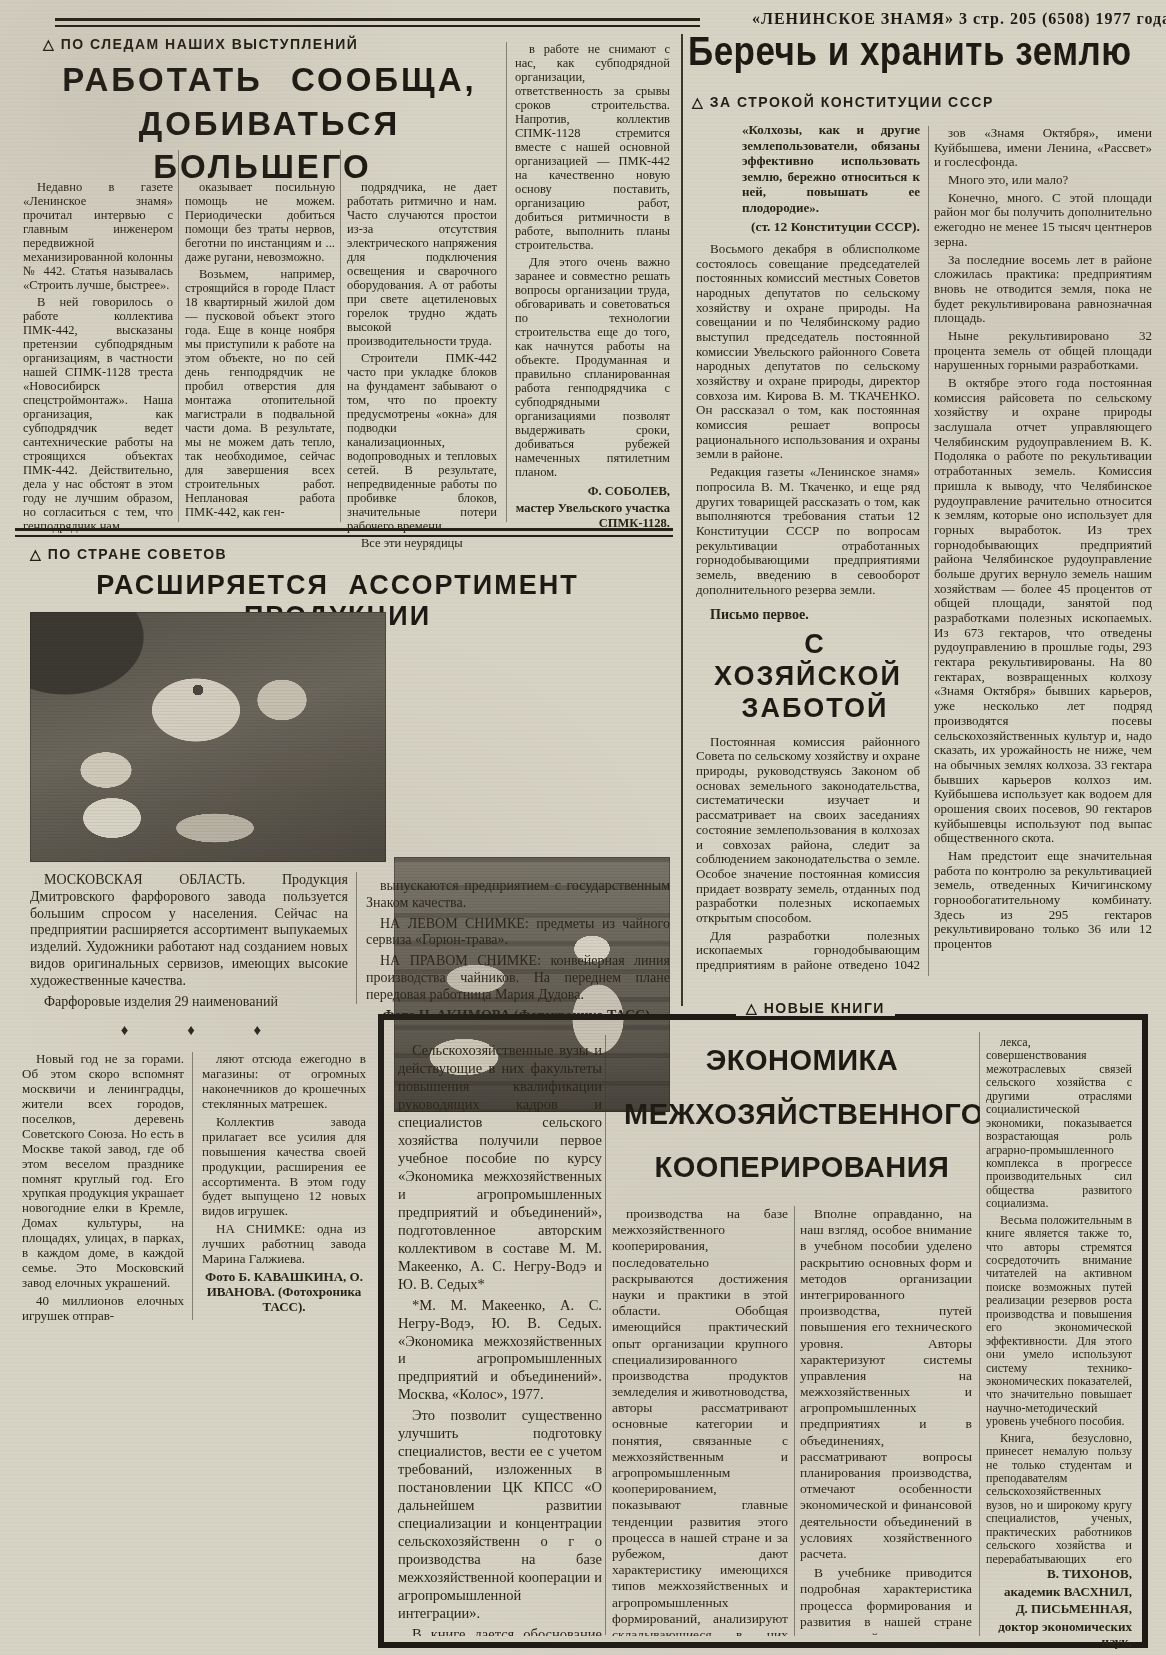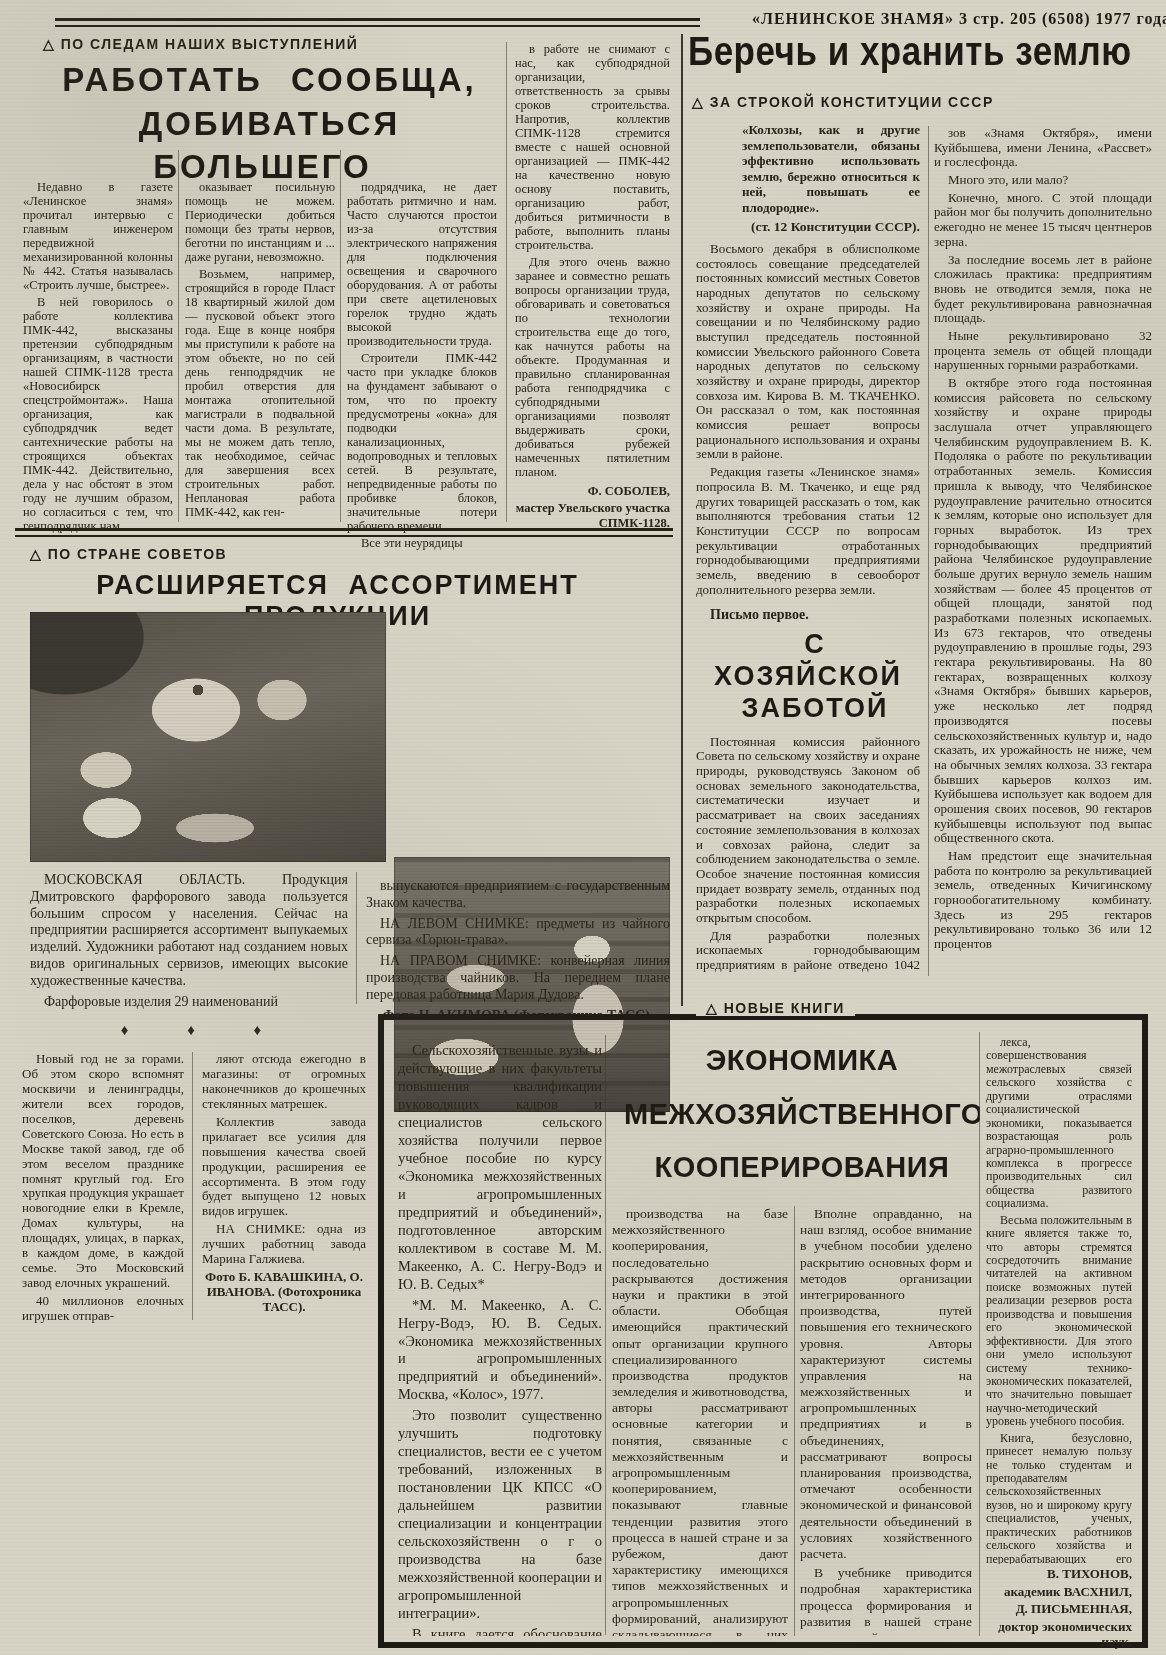--- a/index.html
+++ b/index.html
@@ -159,21 +159,21 @@
       <p>40 миллионов елочных игрушек отправ-</p>
     </div>
   <div class="abs col nycol ny2" style="left:202px;top:1052px;width:164px;height:272px;">
       <p>ляют отсюда ежегодно в магазины: от огромных наконечников до крошечных стеклянных матрешек.</p>
       <p>Коллектив завода прилагает все усилия для повышения качества своей продукции, расширения ее ассортимента. В этом году будет выпущено 12 новых видов игрушек.</p>
       <p>НА СНИМКЕ: одна из лучших работниц завода Марина Галжиева.</p>
       <p>Фото Б. КАВАШКИНА, О. ИВАНОВА. (Фотохроника ТАСС).</p>
     </div>
   <div class="vr" style="left:192px;top:1052px;height:268px;"></div>
 
-  <div class="abs kicker bk-kicker" style="left:696px;top:1000px;">△ НОВЫЕ КНИГИ</div>
+  <div class="abs kicker bk-kicker" style="left:736px;top:1000px;">△ НОВЫЕ КНИГИ</div>
   <div class="bigbox">
     <div class="abs col bcol1" style="left:14px;top:22px;width:204px;height:594px;">
         <p>Сельскохозяйственные вузы и действующие в них факультеты повышения квалификации руководящих кадров и специалистов сельского хозяйства получили первое учебное пособие по курсу «Экономика межхозяйственных и агропромышленных предприятий и объединений», подготовленное авторским коллективом в составе М. М. Макеенко, А. С. Негру-Водэ и Ю. В. Седых*</p>
         <p>*М. М. Макеенко, А. С. Негру-Водэ, Ю. В. Седых. «Экономика межхозяйственных и агропромышленных предприятий и объединений». Москва, «Колос», 1977.</p>
         <p>Это позволит существенно улучшить подготовку специалистов, вести ее с учетом требований, изложенных в постановлении ЦК КПСС «О дальнейшем развитии специализации и концентрации сельскохозяйственн о г о производства на базе межхозяйственной кооперации и агропромышленной интеграции».</p>
         <p>В книге дается обоснование условий и факторов возникновения и развития новых форм организации общественного</p>
       </div>
     <div class="abs headline bheadline col" style="left:226px;top:14px;width:370px;">
         <p>ЭКОНОМИКА</p>
         <p>МЕЖХОЗЯЙСТВЕННОГО</p>

